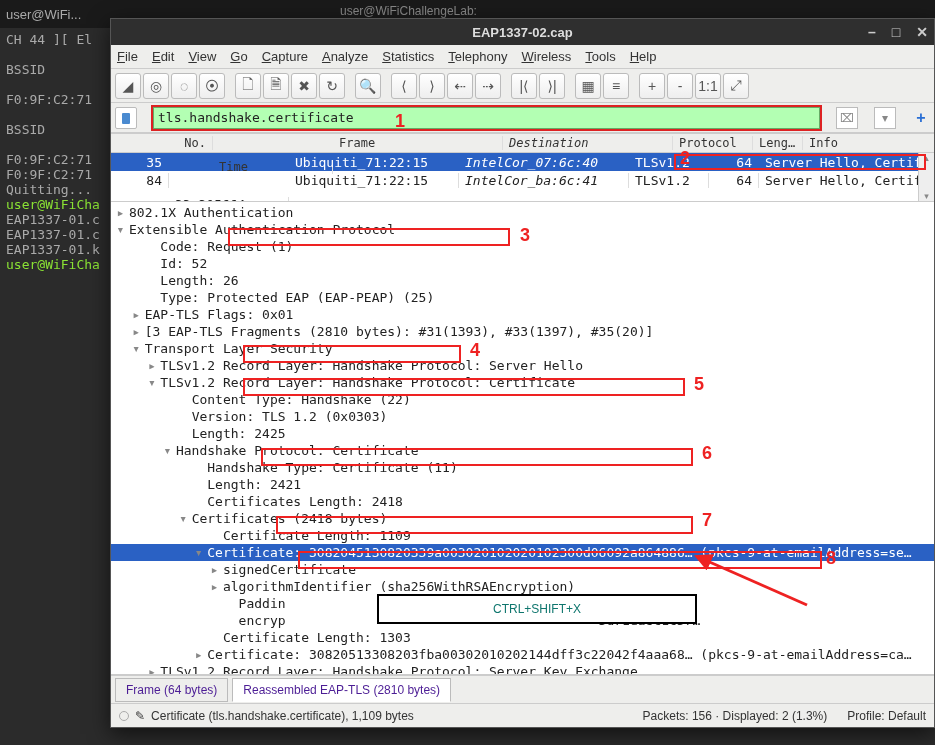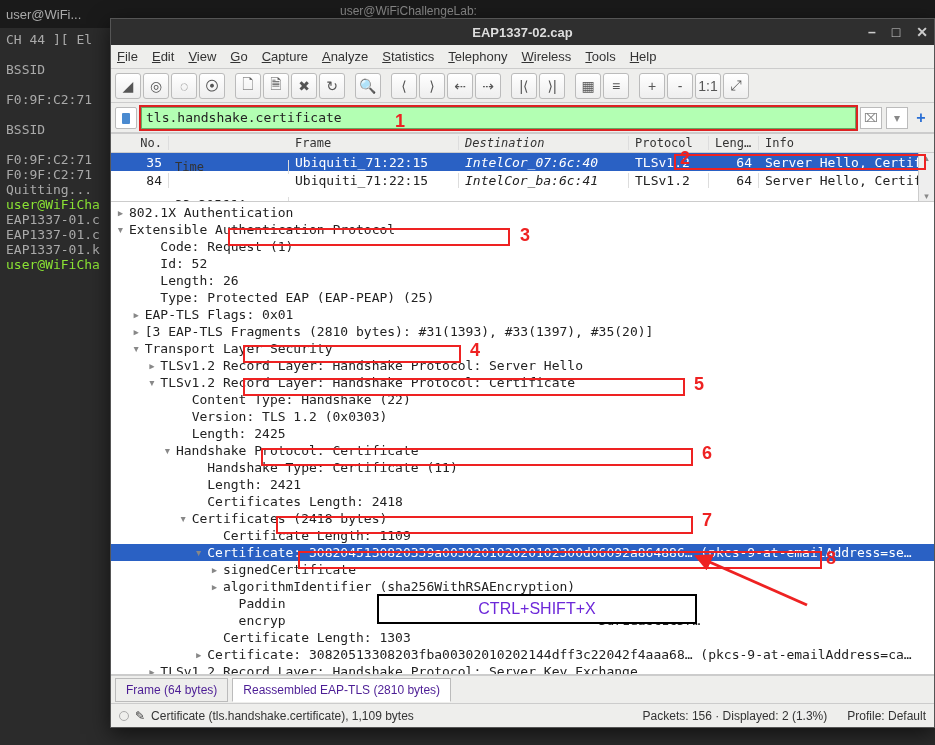--- a/index.html
+++ b/index.html
@@ -20,29 +20,29 @@
   .titlebar .winbtns{position:absolute;right:6px;top:0;height:26px;display:flex;align-items:center;gap:16px;color:#ccc;font-size:14px;}
   
   .menubar{height:24px;background:#eeeeec;border-bottom:1px solid #ccc;display:flex;align-items:center;padding:0 6px;font-size:13px;color:#333;}
   .menubar span{margin-right:14px;}
   .menubar span u{text-decoration:underline;}
   
   .toolbar{height:34px;background:#eeeeec;border-bottom:1px solid #ccc;display:flex;align-items:center;padding:0 4px;gap:2px;}
   .tbtn{width:26px;height:26px;border:1px solid #bbb;border-radius:3px;background:linear-gradient(#fff,#eee);display:flex;align-items:center;justify-content:center;font-size:14px;color:#555;}
   .tsep{width:6px;}
   
-  .filterbar{height:30px;background:#eeeeec;border-bottom:1px solid #ccc;display:flex;align-items:center;padding:0 4px;gap:4px;}
+  .filterbar{height:30px;background:#eeeeec;border-bottom:1px solid #ccc;display:flex;align-items:center;padding:0 4px;gap:16px;}
   .filter-icon{width:22px;height:22px;border:1px solid #bbb;border-radius:2px;display:flex;align-items:center;justify-content:center;background:#fff;}
   .filter-input{flex:1;height:22px;background:#b3ffb3;border:1px solid #6a6;padding:0 4px;color:#222;font-size:13px;outline:2px solid #d22;outline-offset:0;}
   .filter-btn{width:22px;height:22px;border:1px solid #bbb;background:#fff;display:flex;align-items:center;justify-content:center;font-size:12px;color:#888;}
   .filter-plus{width:18px;height:22px;display:flex;align-items:center;justify-content:center;font-size:16px;color:#2a6fd4;font-weight:bold;}
   
   
   .plist{height:68px;background:#fff;overflow:hidden;position:relative;}
-  .plist-head{height:20px;background:#eeeeec;border-bottom:1px solid #ccc;border-top:1px solid #ccc;display:flex;align-items:center;color:#333;font-size:12px;}
+  .plist-head{height:20px;background:#eeeeec;border-bottom:1px solid #ccc;border-top:1px solid #ccc;display:flex;align-items:center;color:#333;font-size:12px;padding-left:44px;}
   .col{padding:0 6px;border-right:1px solid #ddd;white-space:nowrap;overflow:hidden;text-overflow:ellipsis;}
   .c-no{width:58px;text-align:right;}
   .c-time{width:120px;margin-top:48px;}
   .c-src{width:170px;}
   .c-dst{width:170px;font-style:italic;}
   .c-proto{width:80px;}
   .c-len{width:50px;text-align:right;}
   .c-info{flex:1;padding-left:6px;white-space:nowrap;overflow:hidden;}
   .plist-row{height:18px;display:flex;align-items:center;color:#222;}
   .plist-row.sel{background:#2a61c4;color:#fff;}
@@ -60,21 +60,21 @@
   .btab{padding:4px 10px;border:1px solid #bbb;background:#fff;font-size:12px;color:#4c1d95;border-bottom-color:#fff;}
   .btab.inact{background:#eeeeec;border-bottom-color:#bbb;}
   .status{height:24px;background:#eeeeec;display:flex;align-items:center;padding:0 8px;font-size:12px;color:#333;border-top:1px solid #ccc;}
   .status .grow{flex:1;}
   .status .circle{width:10px;height:10px;border:1px solid #aaa;border-radius:50%;margin-right:6px;}
   .status .pencil{margin-right:6px;}
 
   
   .redbox{position:absolute;border:2px solid #e22;}
   .rednum{color:#e22;font-size:18px;font-weight:bold;position:absolute;}
-  .whitebox{position:absolute;background:#fff;border:2px solid #000;color:#6d28d9;font-size:16px;display:flex;align-items:center;justify-content:center;}
+  .whitebox{position:absolute;background:#fff;border:2px solid #000;color:#0f766e;font-size:12px;display:flex;align-items:center;justify-content:center;}
   
   svg.arrow{position:absolute;overflow:visible;pointer-events:none;}
 </style>
 </head>
 <body>
 
 <div class="terminal">
   <div class="terminal-tabs">
     <span>user@WiFi...</span>
   </div>

